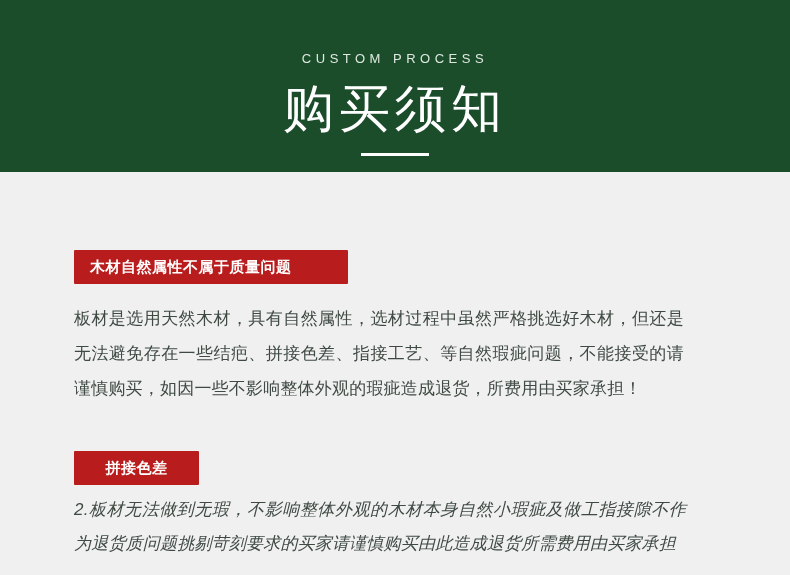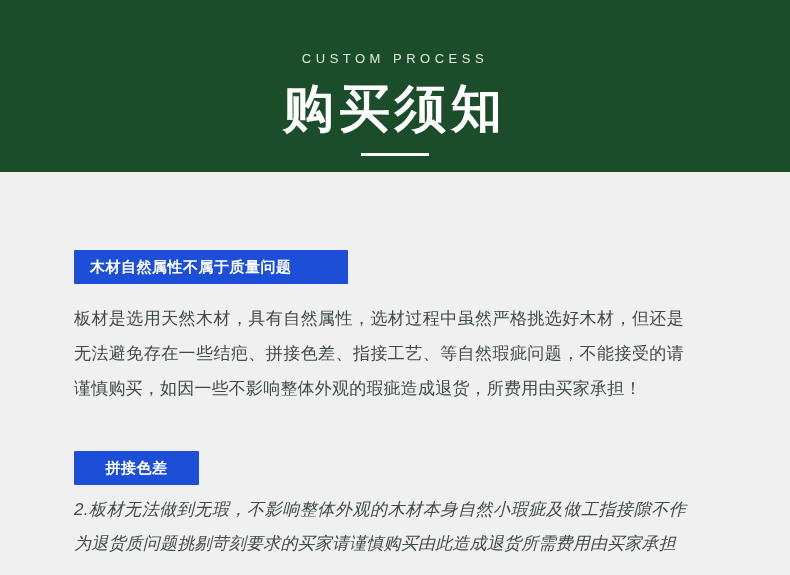--- a/index.html
+++ b/index.html
@@ -39,21 +39,21 @@
     color: #dfe9e0;
     font-size: 13px;
     letter-spacing: 4.5px;
     font-weight: normal;
     line-height: 1;
   }
   .banner-title {
     margin-top: 16px;
     color: #ffffff;
     font-size: 51px;
-    font-weight: bold;
+    font-weight: normal;
     letter-spacing: 5px;
     line-height: 1.1;
     font-family: "DejaVu Sans", "Liberation Sans", sans-serif;
   }
   .banner-rule {
     margin: 16px auto 0 auto;
     width: 68px;
     height: 3px;
     background: #ffffff;
   }
@@ -67,21 +67,21 @@
     position: relative;
   }
   .section-1 {
     padding-top: 78px;
   }
   .section-2 {
     padding-top: 44px;
   }
   .tag {
     display: inline-block;
-    background: #1d4ed8;
+    background: #b91c1c;
     color: #ffffff;
     font-size: 15px;
     font-weight: bold;
     letter-spacing: 0.5px;
     padding: 9px 16px 10px 16px;
     line-height: 1;
     box-sizing: border-box;
     border-radius: 1px;
   }
   .tag-wide {

